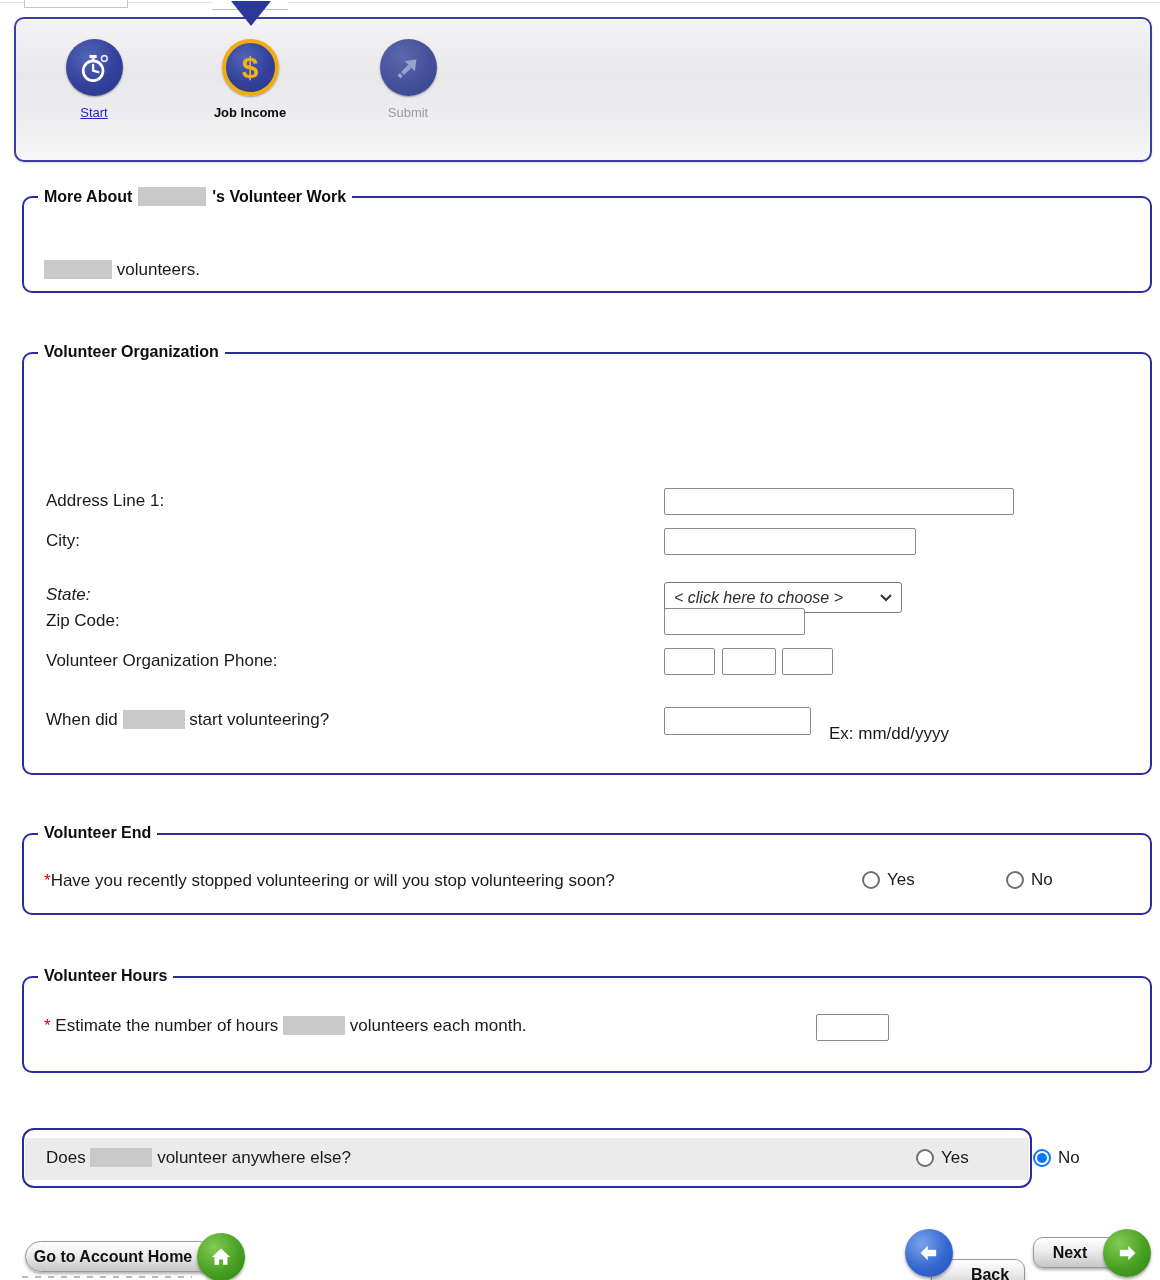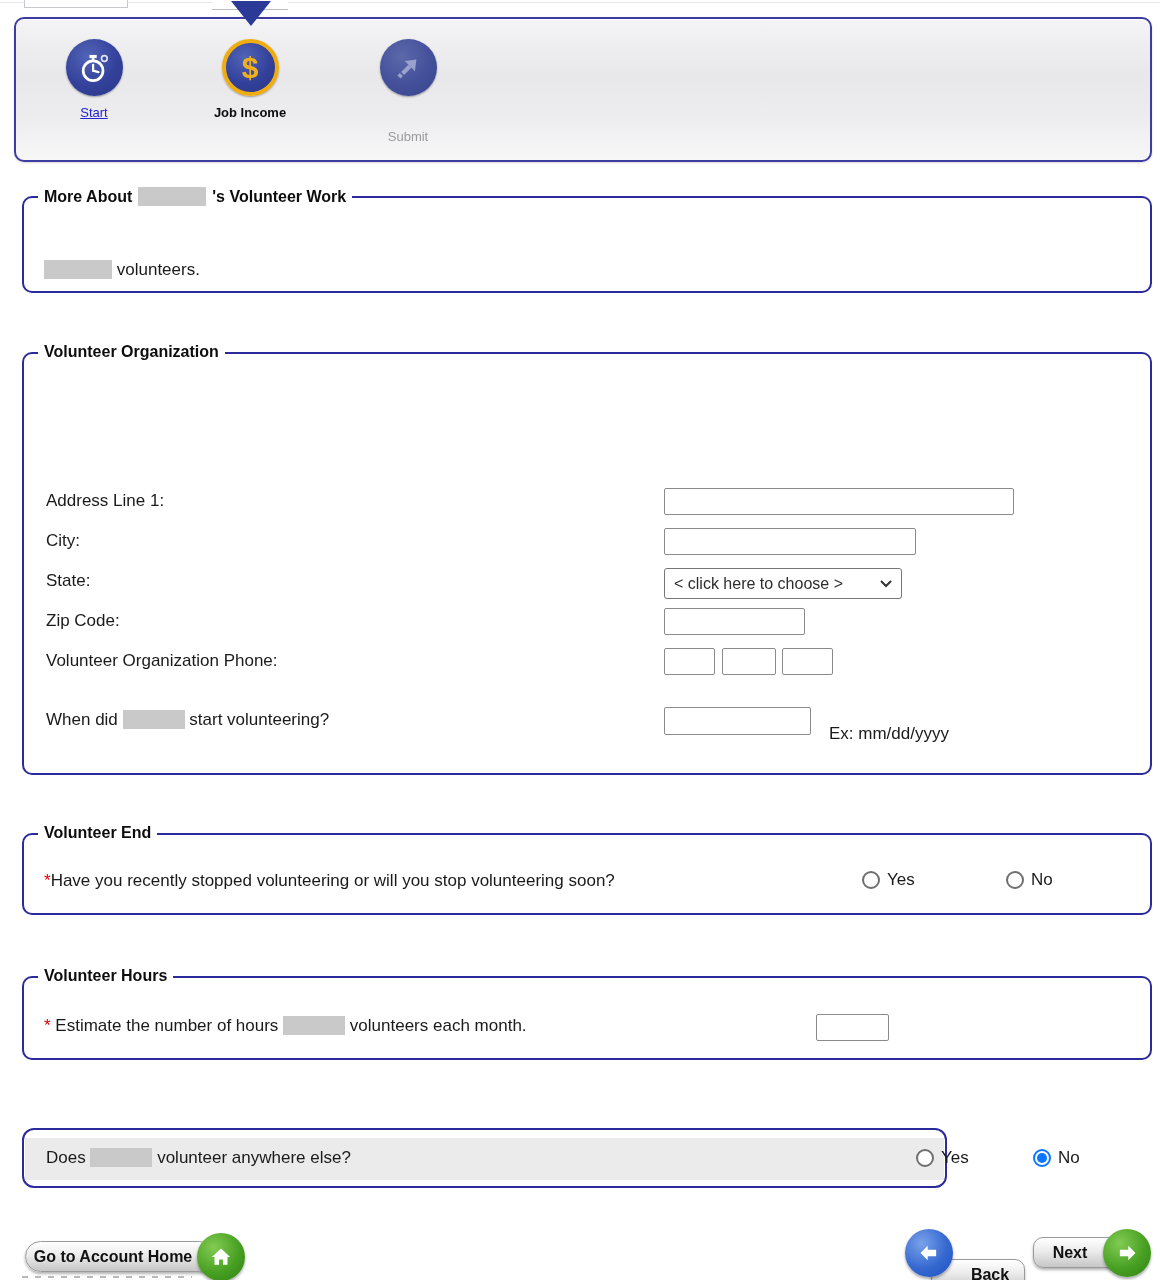--- a/index.html
+++ b/index.html
@@ -42,21 +42,21 @@
   .fselect { position:absolute; left:618px; top:0; width:238px; height:31px; border:1px solid #767676; border-radius:3px; background:#fff; display:flex; align-items:center; justify-content:space-between; padding:0 9px; font-size:16px; color:#2d2d2d; cursor:default; }
   .hint { position:absolute; left:783px; top:17px; font-size:17px; }
 
   
   .radio-opt { position:absolute; display:inline-flex; align-items:center; gap:7px; font-size:17px; }
   .radio { width:18px; height:18px; border:2px solid #6f6f6f; border-radius:50%; background:#fff; flex:0 0 auto; }
   .radio.checked { border-color:#0b76ff; position:relative; }
   .radio.checked::after { content:""; position:absolute; inset:2px; background:#0b76ff; border-radius:50%; }
 
   
-  .elsewhere-bar { position:absolute; left:22px; top:1128px; width:925px; height:60px; border:2px solid #2b2b9b; border-radius:12px; background:#fff; }
+  .elsewhere-bar { position:absolute; left:22px; top:1128px; width:1010px; height:60px; border:2px solid #2b2b9b; border-radius:12px; background:#fff; }
   .elsewhere-strip { position:absolute; left:1px; right:1px; top:8px; height:42px; background:#ebebeb; }
   .elsewhere-q { position:absolute; left:21px; top:10px; font-size:17px; }
 
   
   .pill { background:linear-gradient(180deg,#ffffff 0%,#ececec 45%,#c6c6c6 100%); border:1px solid #9a9a9a; border-radius:16px; box-shadow:0 2px 3px rgba(0,0,0,.3); display:flex; align-items:center; justify-content:center; font-size:16px; font-weight:bold; color:#111; cursor:pointer; }
   .fcircle { position:absolute; width:48px; height:48px; border-radius:50%; display:flex; align-items:center; justify-content:center; box-shadow:0 2px 3px rgba(0,0,0,.35); z-index:2; cursor:pointer; }
   .fcircle.green { background:radial-gradient(circle at 35% 30%, #82cb52 0%, #48a023 55%, #2e8210 100%); }
   .fcircle.blue  { background:radial-gradient(circle at 35% 30%, #7aa2ea 0%, #3568d0 55%, #1d50bd 100%); }
 
   .btn-home { position:absolute; left:25px; top:1237px; width:250px; height:50px; }
@@ -100,21 +100,21 @@
       <span class="wlabel link">Start</span>
     </div>
 
     <div class="wstep" style="left:159px;">
       <div class="circle gold">
         <span class="dollar">$</span>
       </div>
       <span class="wlabel current">Job Income</span>
     </div>
 
-    <div class="wstep" style="left:317px;gap:24px;">
+    <div class="wstep" style="left:317px;">
       <div class="circle muted">
         <svg width="34" height="34" viewBox="0 0 40 40" aria-hidden="true">
           <g fill="#98a2cc" transform="rotate(-45 20 20)">
             <rect x="5" y="17.5" width="4" height="5"></rect>
             <rect x="11" y="17.5" width="12" height="5"></rect>
             <polygon points="23,11.5 23,28.5 34,20"></polygon>
           </g>
         </svg>
       </div>
       <span class="wlabel disabled">Submit</span>
@@ -140,21 +140,21 @@
     <div class="frow" style="top:134px;">
       <span class="flabel">Address Line 1:</span>
       <input class="tinput" style="left: 618px; width: 350px;">
     </div>
 
     <div class="frow" style="top:174px;">
       <span class="flabel">City:</span>
       <input class="tinput" style="left: 618px; width: 252px;">
     </div>
 
-    <div class="frow" style="top:214px;">
+    <div class="frow" style="top:228px;font-style:italic;">
       <span class="flabel">State:</span>
       <div class="fselect">
         <span>&lt; click here to choose &gt;</span>
         <svg width="12" height="8" viewBox="0 0 12 8">
             <path d="M1 1 L6 6 L11 1" stroke="#333" stroke-width="2" fill="none"></path>
           </svg>
       </div>
     </div>
 
     <div class="frow" style="top:294px;">
@@ -186,21 +186,21 @@
     <span class="radio-opt" style="left:838px; top:35px;">
       <span class="radio"></span>
       <span>Yes</span>
     </span>
     <span class="radio-opt" style="left:982px; top:35px;">
       <span class="radio"></span>
       <span>No</span>
     </span>
   </div>
 
-  <div class="fbox" style="top:976px; height:84px;">
+  <div class="fbox" style="top:976px; height:97px;">
     <span class="flegend">Volunteer Hours</span>
     <span class="bodytext" style="position:absolute; left:20px; top:38px;">
       <span class="req">*</span>
       <span>Estimate the number of hours</span>
       <span class="redact sm"></span>
       <span>volunteers each month.</span>
     </span>
     <input class="tinput" style="left: 792px; top: 36px; width: 73px;">
   </div>
 

